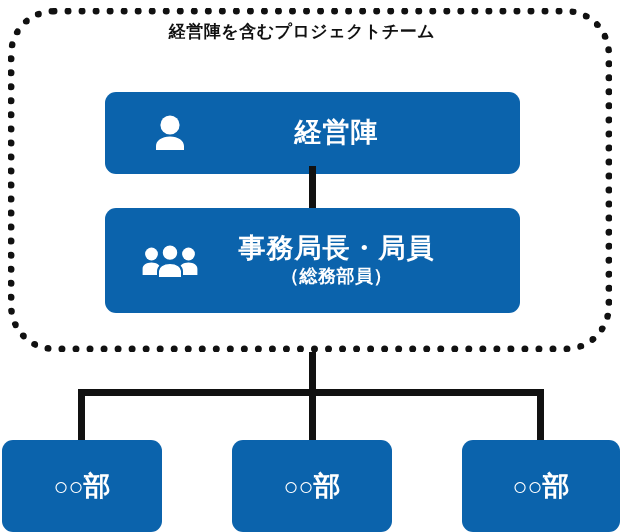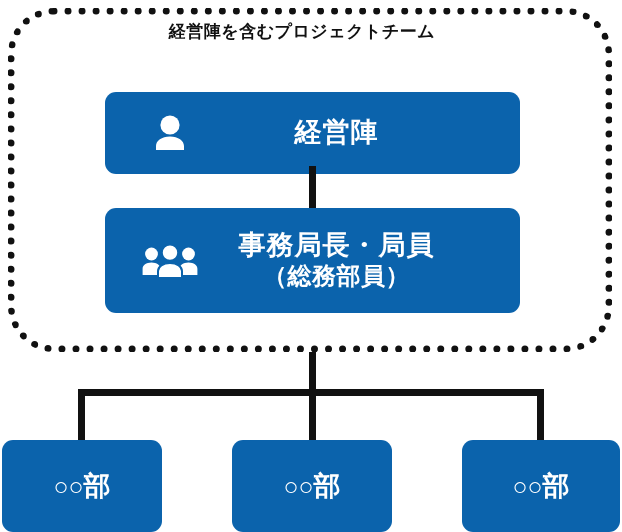--- a/index.html
+++ b/index.html
@@ -93,21 +93,21 @@
   .node-label .line-main {
     display: block;
     font-size: 27px;
     font-weight: bold;
     line-height: 1.18;
     letter-spacing: 1px;
     white-space: nowrap;
   }
   .node-label .line-sub {
     display: block;
-    font-size: 24px;
+    font-size: 18px;
     font-weight: bold;
     line-height: 1.25;
     letter-spacing: 0.5px;
     white-space: nowrap;
   }
 
   
   .conn {
     position: absolute;
     background: #111111;

